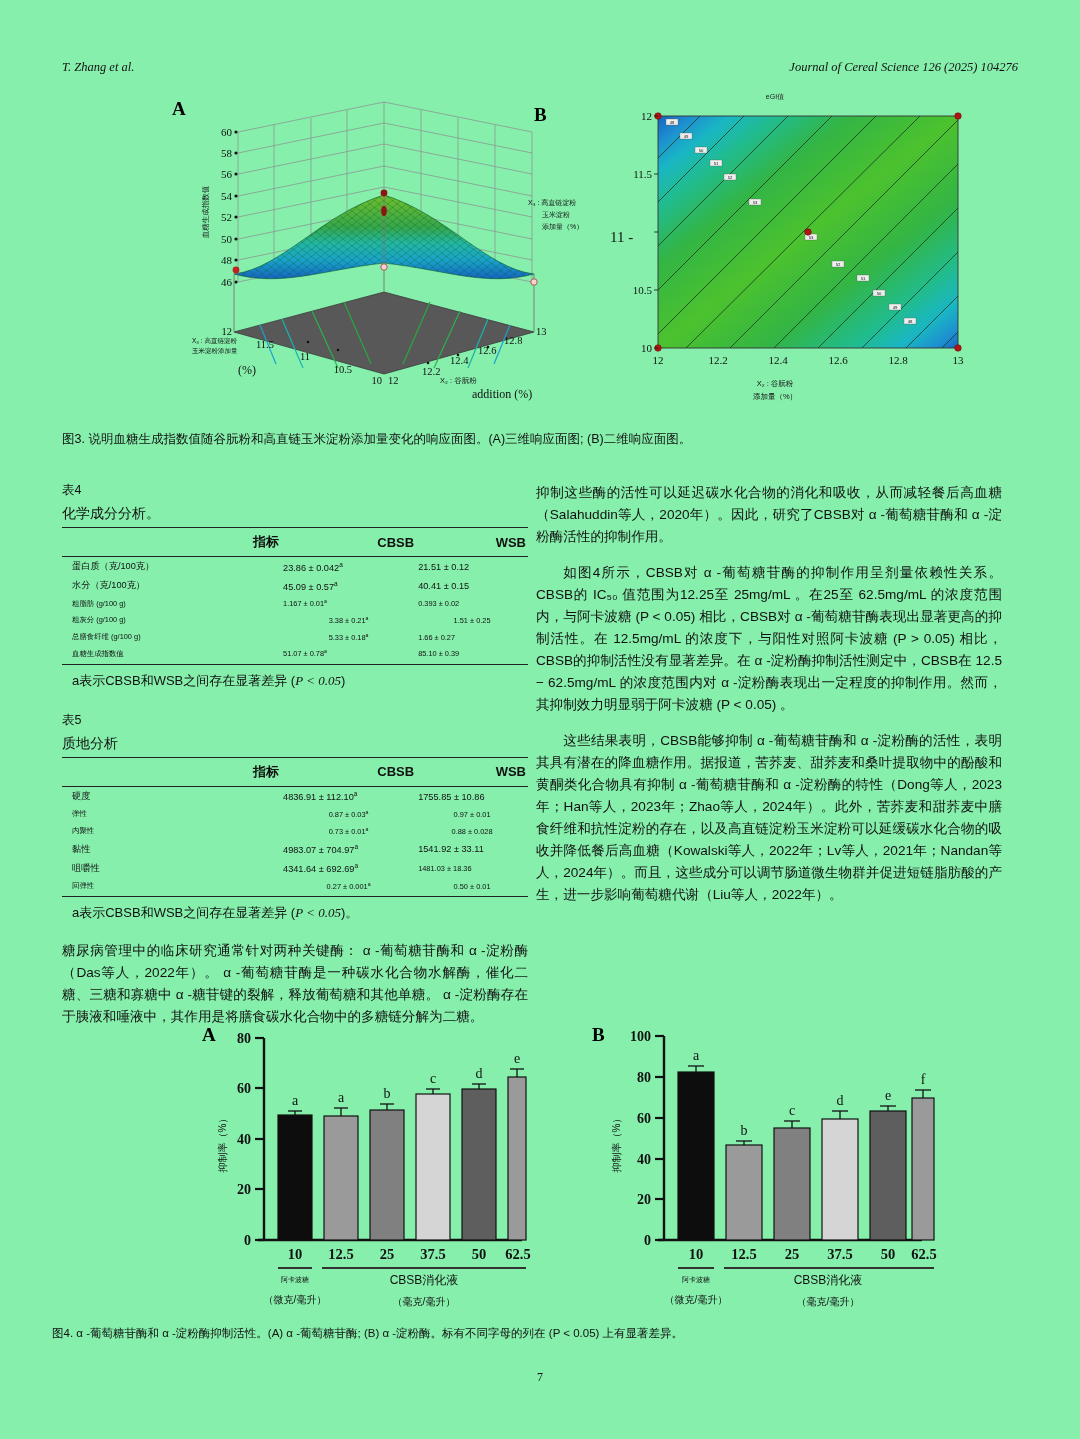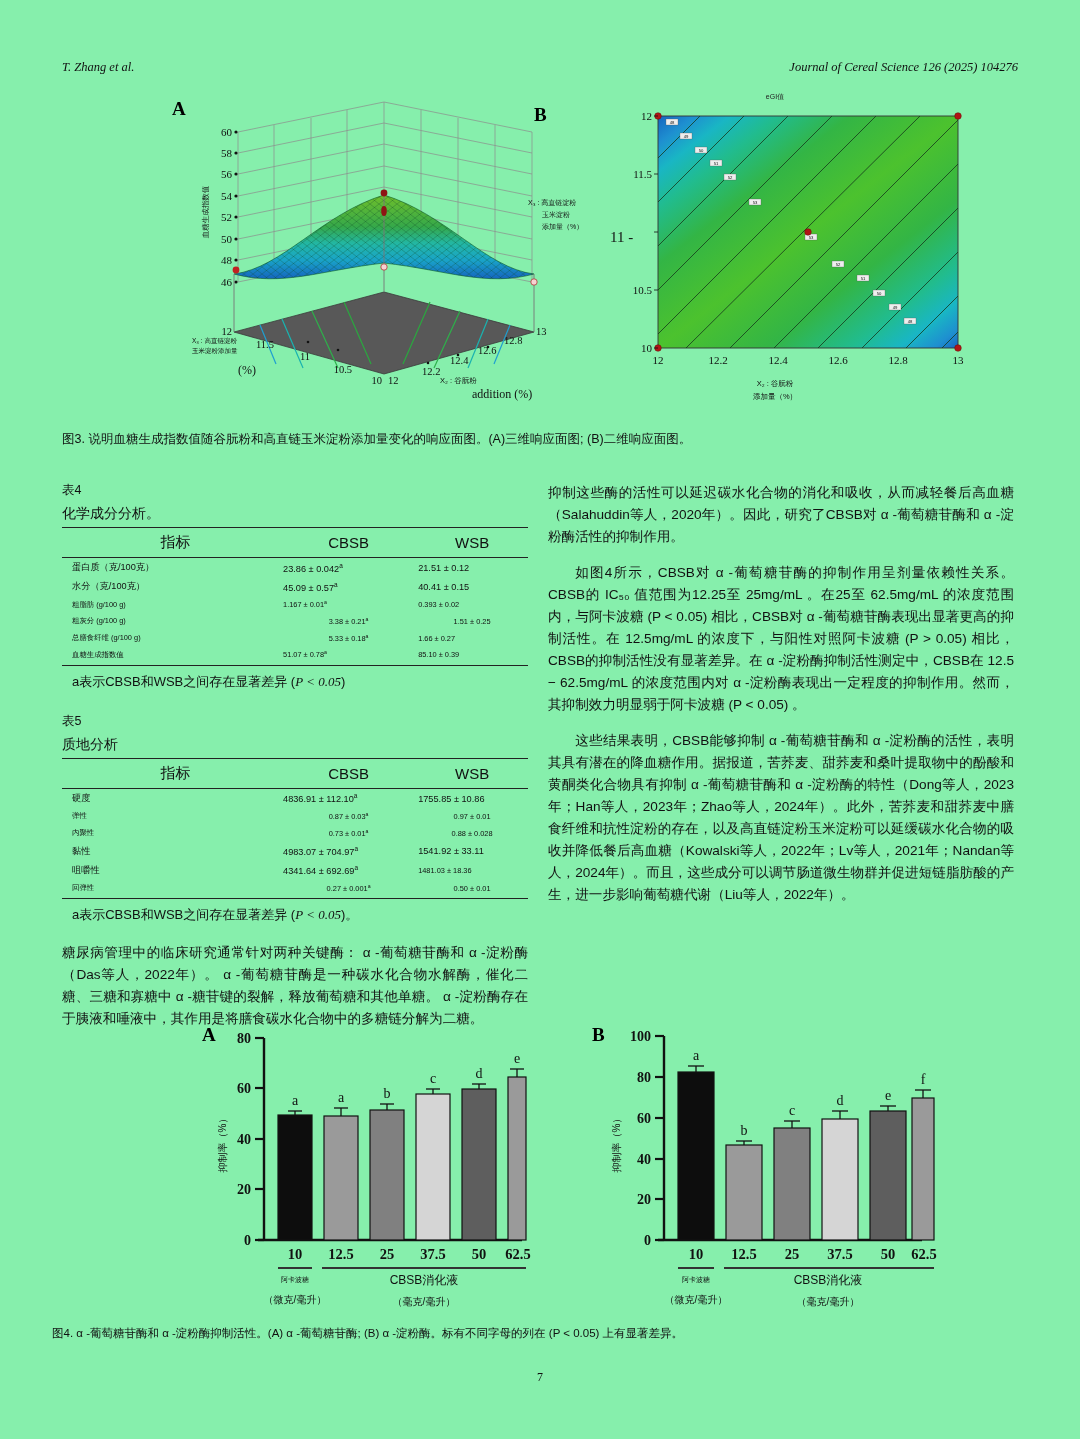--- a/index.html
+++ b/index.html
@@ -29,28 +29,28 @@
   .panelB .plab{position:absolute;left:2px;top:12px;}
   .ctitle{position:absolute;left:0;right:0;top:0px;text-align:center;font-size:7px;color:#222;}
   .cleftlab{position:absolute;left:-4px;top:105px;width:96px;font-size:7px;color:#111;line-height:1.7;text-align:left;}
   .cbotlab{position:absolute;left:0;right:0;top:286px;text-align:center;font-size:7.5px;color:#111;line-height:1.7;}
 
   .cap{position:absolute;font-size:12.5px;color:#111;line-height:1.45;}
   #fig3cap{left:62px;top:430px;width:956px;}
 
   
   .colL{position:absolute;left:62px;top:482px;width:466px;}
-  .colR{position:absolute;left:548px;top:482px;width:466px;}
+  .colR{position:absolute;left:536px;top:482px;width:466px;}
 
   .tabnum{font-size:12.5px;color:#111;margin:0 0 2px 0;}
   .tabtitle{font-size:14px;color:#111;margin:6px 0 4px 0;}
   table.sci{width:100%;border-collapse:collapse;font-size:8.2px;color:#111;}
   table.sci thead th{
-    font-weight:normal;text-align:center;padding:5px 2px 5px 2px;
-    border-top:1.6px solid #222;border-bottom:1px solid #222;font-size:15px;
+    font-weight:bold;text-align:right;padding:5px 2px 5px 2px;
+    border-top:1.6px solid #222;border-bottom:1px solid #222;font-size:13px;
   }
   table.sci tbody td{padding:3.1px 2px;}
   table.sci tbody tr:last-child td{padding-bottom:5px;}
   table.sci tfoot td{border-top:1.2px solid #222;padding:0;height:0;}
   .c0{width:47%;padding-left:10px !important;}
   .c1{width:29%;}
   .c2{width:24%;}
   .tnote{font-size:13px;color:#111;padding:7px 0 0 10px;}
   .big{font-size:9.2px;}
   .sml{font-size:7.4px;}

